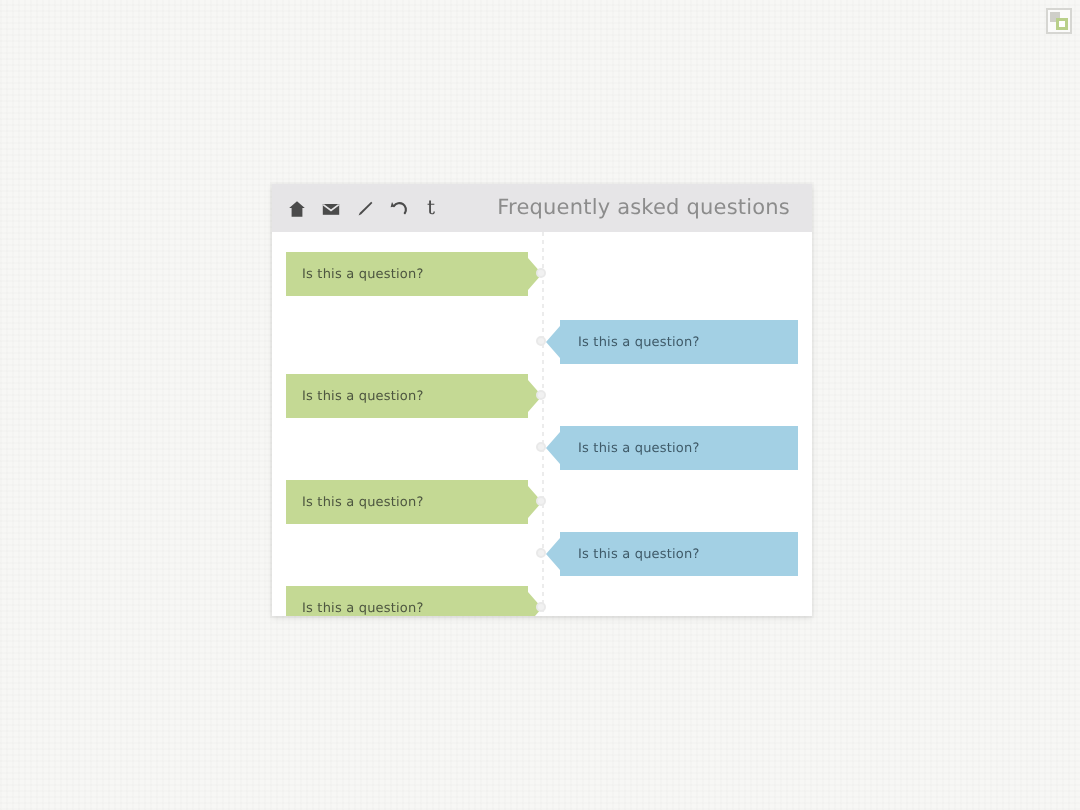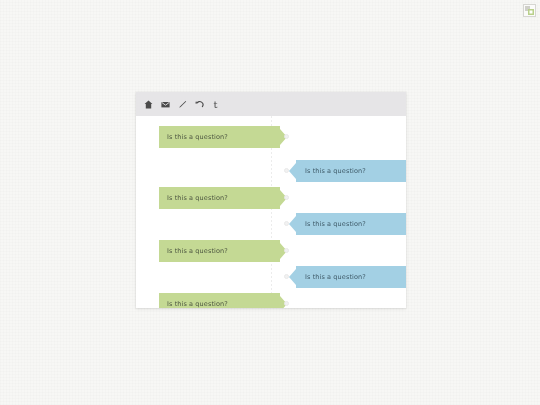--- a/index.html
+++ b/index.html
@@ -96,21 +96,21 @@
     left: 135px;
     top: 0;
     bottom: 0;
     width: 1px;
     background-image: linear-gradient(to bottom, #ececec 0px, #ececec 2px, transparent 2px, transparent 4px);
     background-size: 1px 4px;
   }
 
   .row {
     position: absolute;
-    left: 16px;
+    left: 0;
     right: 0;
     height: 22px;
   }
 
   
   .row .dot {
     position: absolute;
     left: 132px;
     top: 8px;
     width: 5px;
@@ -218,20 +218,21 @@
       <span class="tb-icon">
         <svg width="9" height="9" viewBox="0 0 9 9">
           <path d="M7.4 6.6 A3.1 3.1 0 1 0 2.0 3.0" fill="none" stroke="#4b4b4b" stroke-width="1.1" stroke-linecap="round"></path>
           <path d="M1.0 1.0 L2.3 3.3 L0.3 3.6 Z" fill="#4b4b4b"></path>
         </svg>
       </span>
 
       <span class="tb-icon letter">t</span>
 
     </div>
+    <div class="card-title">Frequently asked questions</div>
   </div>
 
   <div class="faq-body">
     <div class="timeline-axis"></div>
 
     <div class="row" style="top:10px">
       <div class="bar-q">
         <span class="label">Is this a question?</span>
         <span class="tip"></span>
       </div>

